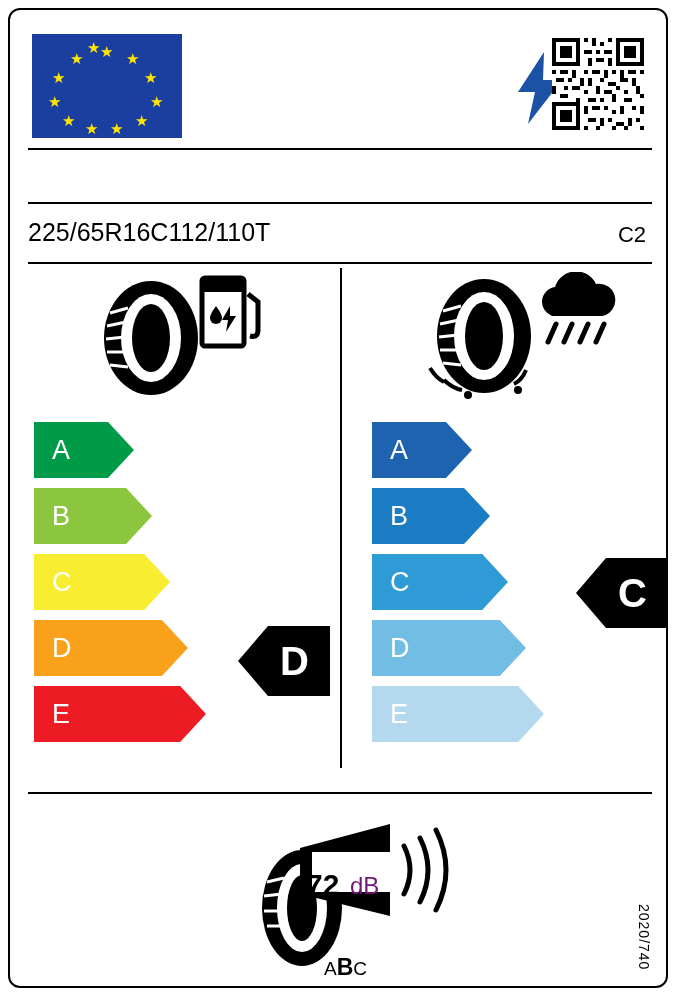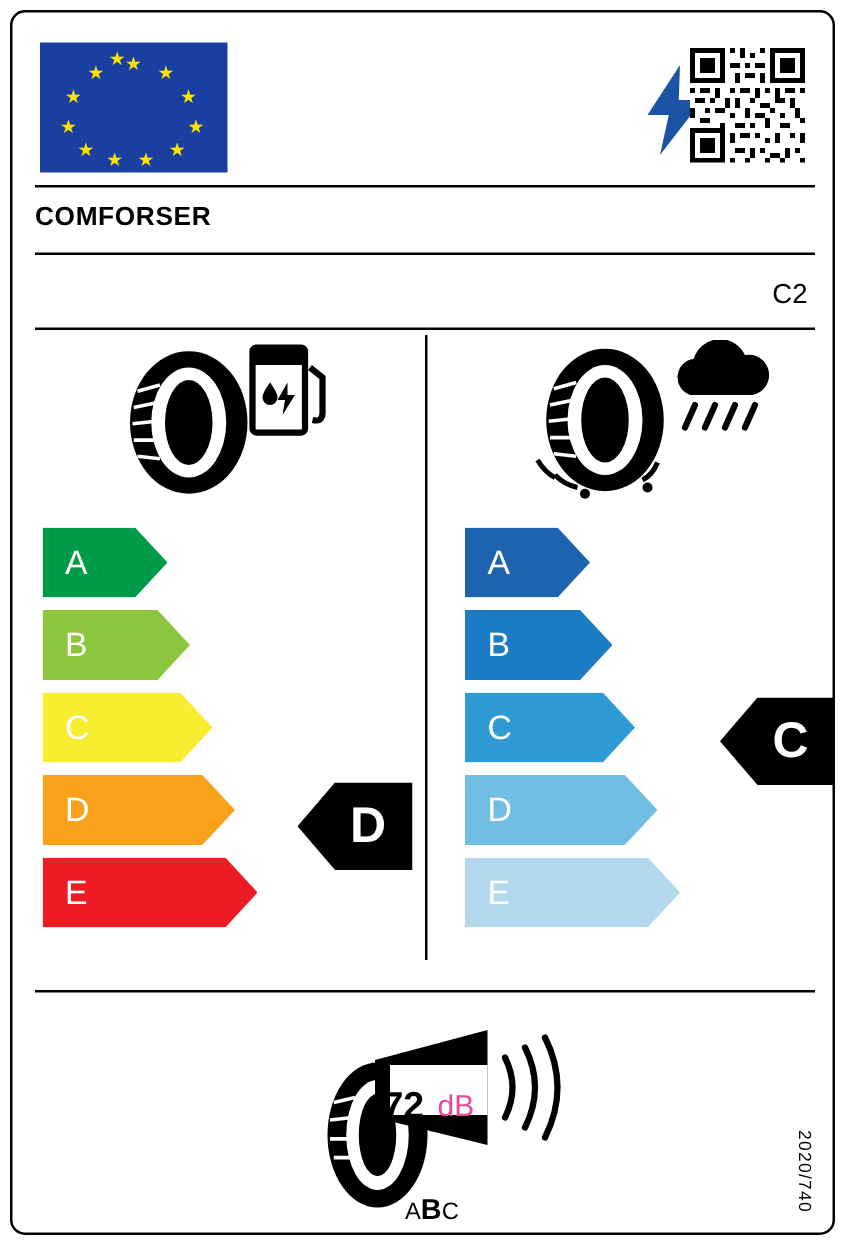--- a/index.html
+++ b/index.html
@@ -95,21 +95,21 @@
   .noise-rule{
     position:absolute;left:18px;top:782px;width:624px;height:2px;background:#000;
   }
   .noise{
     position:absolute;left:230px;top:806px;width:230px;height:170px;
   }
   .db-value{
     position:absolute;left:296px;top:858px;font-size:30px;font-weight:bold;color:#000;
   }
   .db-unit{
-    position:absolute;left:340px;top:862px;font-size:24px;color:#ec4899;
+    position:absolute;left:340px;top:862px;font-size:24px;color:#701a75;
   }
   .abc{
     position:absolute;left:314px;top:944px;font-size:19px;
   }
   .abc b{font-size:23px;}
   .regno{
     position:absolute;right:14px;bottom:16px;
     font-size:14px;
     writing-mode:vertical-rl;
     letter-spacing:1px;
@@ -218,23 +218,23 @@
             <rect x="22" y="44" width="2" height="2"></rect>
             <rect x="30" y="44" width="2" height="2"></rect>
             <rect x="36" y="44" width="2" height="2"></rect>
             <rect x="44" y="44" width="2" height="2"></rect>
         </g>
       </svg>
     </div>
   </div>
 
   <div class="rule" style="left:18px;top:138px;width:624px;"></div>
-  <div class="brand">COMFORSER</div>
   <div class="rule" style="left:18px;top:192px;width:624px;"></div>
 
+  <div class="size">225/65R16C112/110T</div>
   <div class="class">C2</div>
 
   <div class="rule" style="left:18px;top:252px;width:624px;"></div>
 
   <div class="divider-v"></div>
 
   <div class="tyre" style="left:86px;top:268px;">
     <svg width="110" height="120" viewBox="0 0 110 120">
       <ellipse cx="55" cy="60" rx="47" ry="57" fill="#000"></ellipse>
       <ellipse cx="55" cy="60" rx="30" ry="44" fill="#fff"></ellipse>

